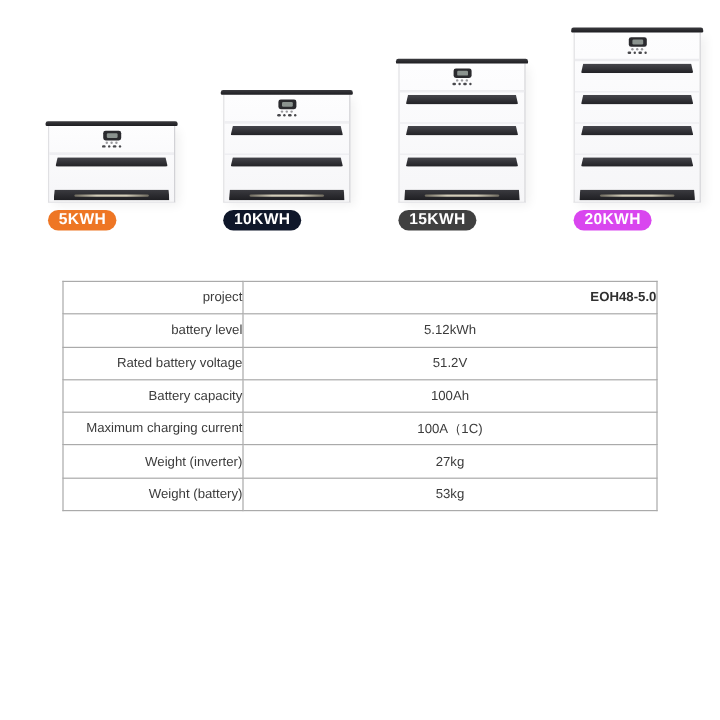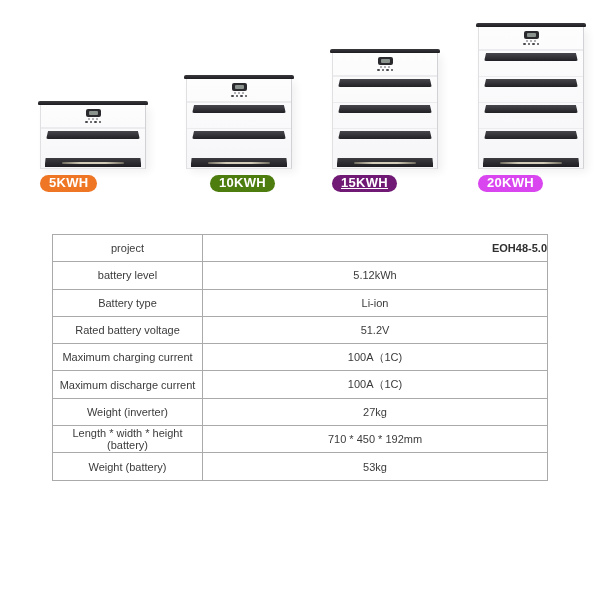--- a/index.html
+++ b/index.html
@@ -64,21 +64,21 @@
     line-height:14px;
   }
 
   
   #spec-wrap { position:absolute; left:52px; top:234px; width:496px; }
   table.spec { width:100%; border-collapse:collapse; table-layout:fixed; }
   table.spec td {
     border:1px solid #aaaaaa; height:26.3px; font-size:11px; color:#3b3b3b;
     padding:0; vertical-align:middle; background:#ffffff;
   }
-  td.label { width:149px; padding-left:12px; text-align:center; }
+  td.label { width:149px; padding-left:12px; text-align:right; }
   td.value { text-align:center; }
   tr.bold td.value { font-weight:bold; color:#303030;text-align:right; }
 </style>
 </head>
 <body>
 
 <div id="showcase">
   <div class="tower-wrap">
     <div class="tower">
       <div class="cap"></div>
@@ -141,63 +141,63 @@
   <div class="module">
     <div class="handle"></div>
   </div>
 <div class="base">
           <div class="base-bar">
               <div class="base-slot"></div>
             </div>
         </div>
       </div>
     </div>
-    <div class="badge" style="background: #4d7c0f; margin-left: 24px;">10KWH</div>
-  </div>
-
-  <div class="tower-wrap">
-    <div class="tower">
-      <div class="cap"></div>
-      <div class="tbody">
-        <div class="inverter">
-          <div class="screen">
-              <div class="screen-in"></div>
-            </div>
-          <div class="dots r1">
-              <i></i>
-              <i></i>
-              <i></i>
-            </div>
-          <div class="dots r2">
-              <i></i>
-              <i></i>
-              <i></i>
-              <i></i>
-            </div>
-        </div>
-
-  <div class="module">
-    <div class="handle"></div>
-  </div>
-
-  <div class="module">
-    <div class="handle"></div>
-  </div>
-
-  <div class="module">
-    <div class="handle"></div>
-  </div>
-<div class="base">
-          <div class="base-bar">
-              <div class="base-slot"></div>
-            </div>
-        </div>
-      </div>
-    </div>
-    <div class="badge" style="background: #701a75; text-decoration: underline;">15KWH</div>
+    <div class="badge" style="background: #0f172a;">10KWH</div>
+  </div>
+
+  <div class="tower-wrap">
+    <div class="tower">
+      <div class="cap"></div>
+      <div class="tbody">
+        <div class="inverter">
+          <div class="screen">
+              <div class="screen-in"></div>
+            </div>
+          <div class="dots r1">
+              <i></i>
+              <i></i>
+              <i></i>
+            </div>
+          <div class="dots r2">
+              <i></i>
+              <i></i>
+              <i></i>
+              <i></i>
+            </div>
+        </div>
+
+  <div class="module">
+    <div class="handle"></div>
+  </div>
+
+  <div class="module">
+    <div class="handle"></div>
+  </div>
+
+  <div class="module">
+    <div class="handle"></div>
+  </div>
+<div class="base">
+          <div class="base-bar">
+              <div class="base-slot"></div>
+            </div>
+        </div>
+      </div>
+    </div>
+    <div class="badge" style="background: #404040;">15KWH</div>
   </div>
 
   <div class="tower-wrap">
     <div class="tower">
       <div class="cap"></div>
       <div class="tbody">
         <div class="inverter">
           <div class="screen">
               <div class="screen-in"></div>
             </div>
@@ -246,52 +246,44 @@
   <tr class="bold">
     <td class="label">project</td>
     <td class="value">EOH48-5.0</td>
   </tr>
 
   <tr>
     <td class="label">battery level</td>
     <td class="value">5.12kWh</td>
   </tr>
 
-  <tr>
-    <td class="label">Battery type</td>
-    <td class="value">Li-ion</td>
-  </tr>
 
   <tr>
     <td class="label">Rated battery voltage</td>
     <td class="value">51.2V</td>
   </tr>
 
+  <tr>
+    <td class="label">Battery capacity</td>
+    <td class="value">100Ah</td>
+  </tr>
 
   <tr>
     <td class="label">Maximum charging current</td>
     <td class="value">100A（1C)</td>
   </tr>
 
-  <tr>
-    <td class="label">Maximum discharge current</td>
-    <td class="value">100A（1C)</td>
-  </tr>
 
 
 
   <tr>
     <td class="label">Weight (inverter)</td>
     <td class="value">27kg</td>
   </tr>
 
-  <tr>
-    <td class="label">Length * width * height (battery)</td>
-    <td class="value">710 * 450 * 192mm</td>
-  </tr>
 
   <tr>
     <td class="label">Weight (battery)</td>
     <td class="value">53kg</td>
   </tr>
 </tbody>
   </table>
 </div>
 
 </body></html>

